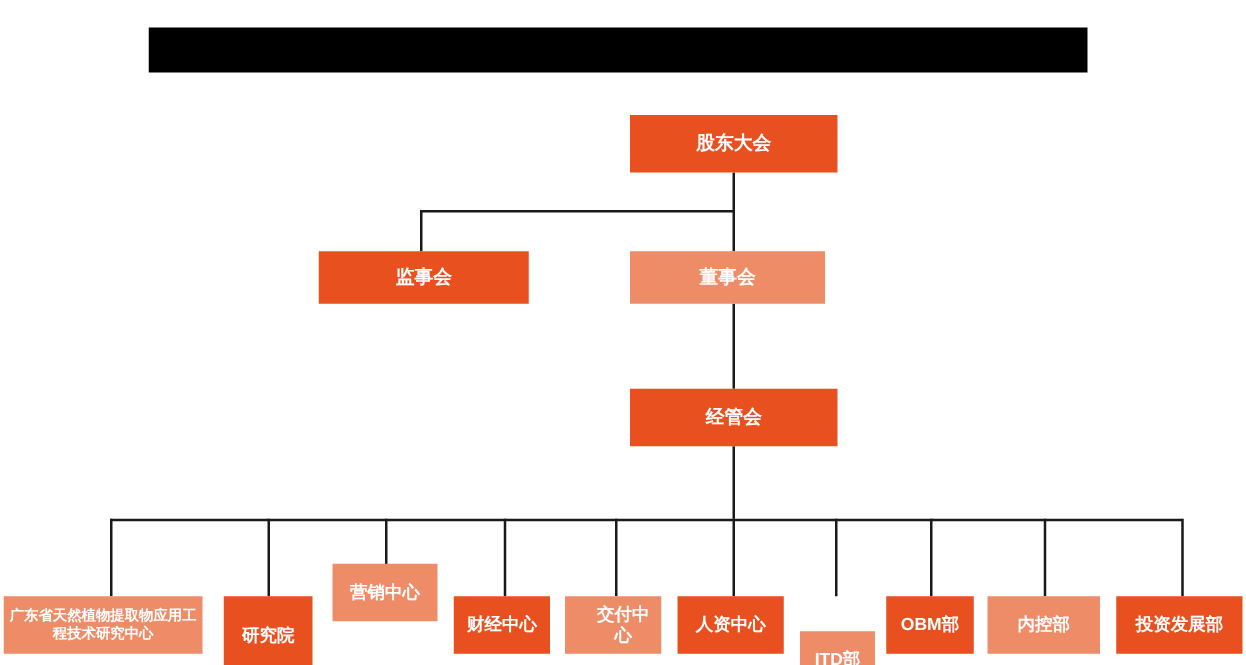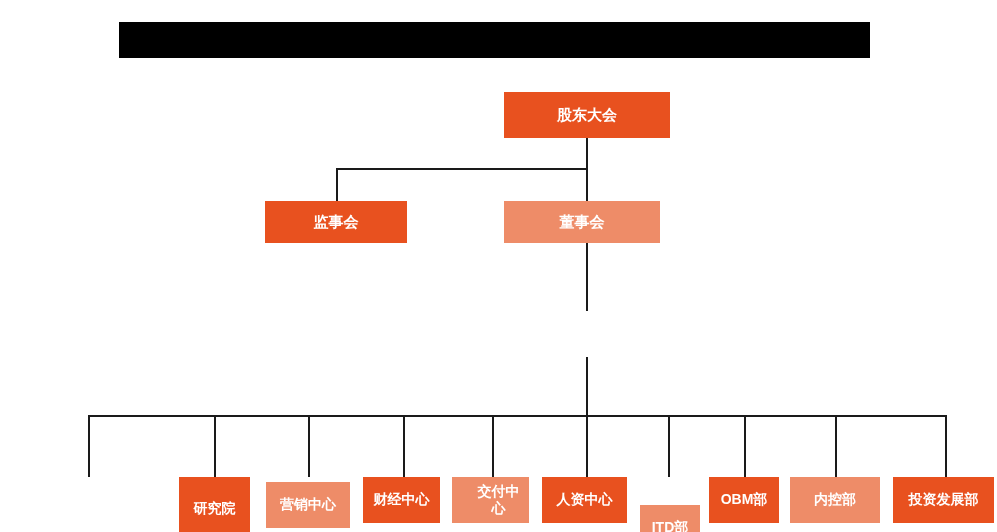--- a/index.html
+++ b/index.html
@@ -73,29 +73,31 @@
   <div class="conn conn-v" style="left:403px; top:415px; height:62px;"></div>
   <div class="conn conn-v" style="left:492px; top:415px; height:62px;"></div>
   <div class="conn conn-v" style="left:586px; top:415px; height:62px;"></div>
   <div class="conn conn-v" style="left:668px; top:415px; height:62px;"></div>
   <div class="conn conn-v" style="left:744px; top:415px; height:62px;"></div>
   <div class="conn conn-v" style="left:835px; top:415px; height:62px;"></div>
   <div class="conn conn-v" style="left:945px; top:415px; height:62px;"></div>
 
   <div class="node dark node-l1" style="left:504px; top:92px; width:166px; height:46px;">股东大会</div>
 
-  <div class="node dark node-l2" style="left:255px; top:201px; width:142px; height:42px;margin-left:10px;">监事会</div>
+  <div class="node dark node-l2" style="left:255px; top:201px; width:168px; height:42px;">监事会</div>
 
   <div class="node light node-l2" style="left:504px; top:201px; width:156px; height:42px;">董事会</div>
 
+  <div class="node dark node-l3" style="left:504px; top:311px; width:166px; height:46px;">经管会</div>
 
+  <div class="node light node-l4 tiny" style="left:3px; top:477px; width:159px; height:46px;">广东省天然植物提取物应用工程技术研究中心</div>
 
   <div class="node dark node-l4" style="left:179px; top:477px; width:71px; height:64px;text-align:right;">研究院</div>
 
-  <div class="node light node-l4" style="left:266px; top:482px; width:84px; height:46px;">营销中心</div>
+  <div class="node light node-l4" style="left:266px; top:451px; width:84px; height:46px;">营销中心</div>
 
   <div class="node dark node-l4" style="left:363px; top:477px; width:77px; height:46px;">财经中心</div>
 
   <div class="node light node-l4" style="left:452px; top:477px; width:77px; height:46px;padding-left:20px;">交付中心</div>
 
   <div class="node dark node-l4" style="left:542px; top:477px; width:85px; height:46px;">人资中心</div>
 
   <div class="node light node-l4" style="left:640px; top:505px; width:60px; height:46px;">ITD部</div>
 
   <div class="node dark node-l4" style="left:709px; top:477px; width:70px; height:46px;">OBM部</div>

